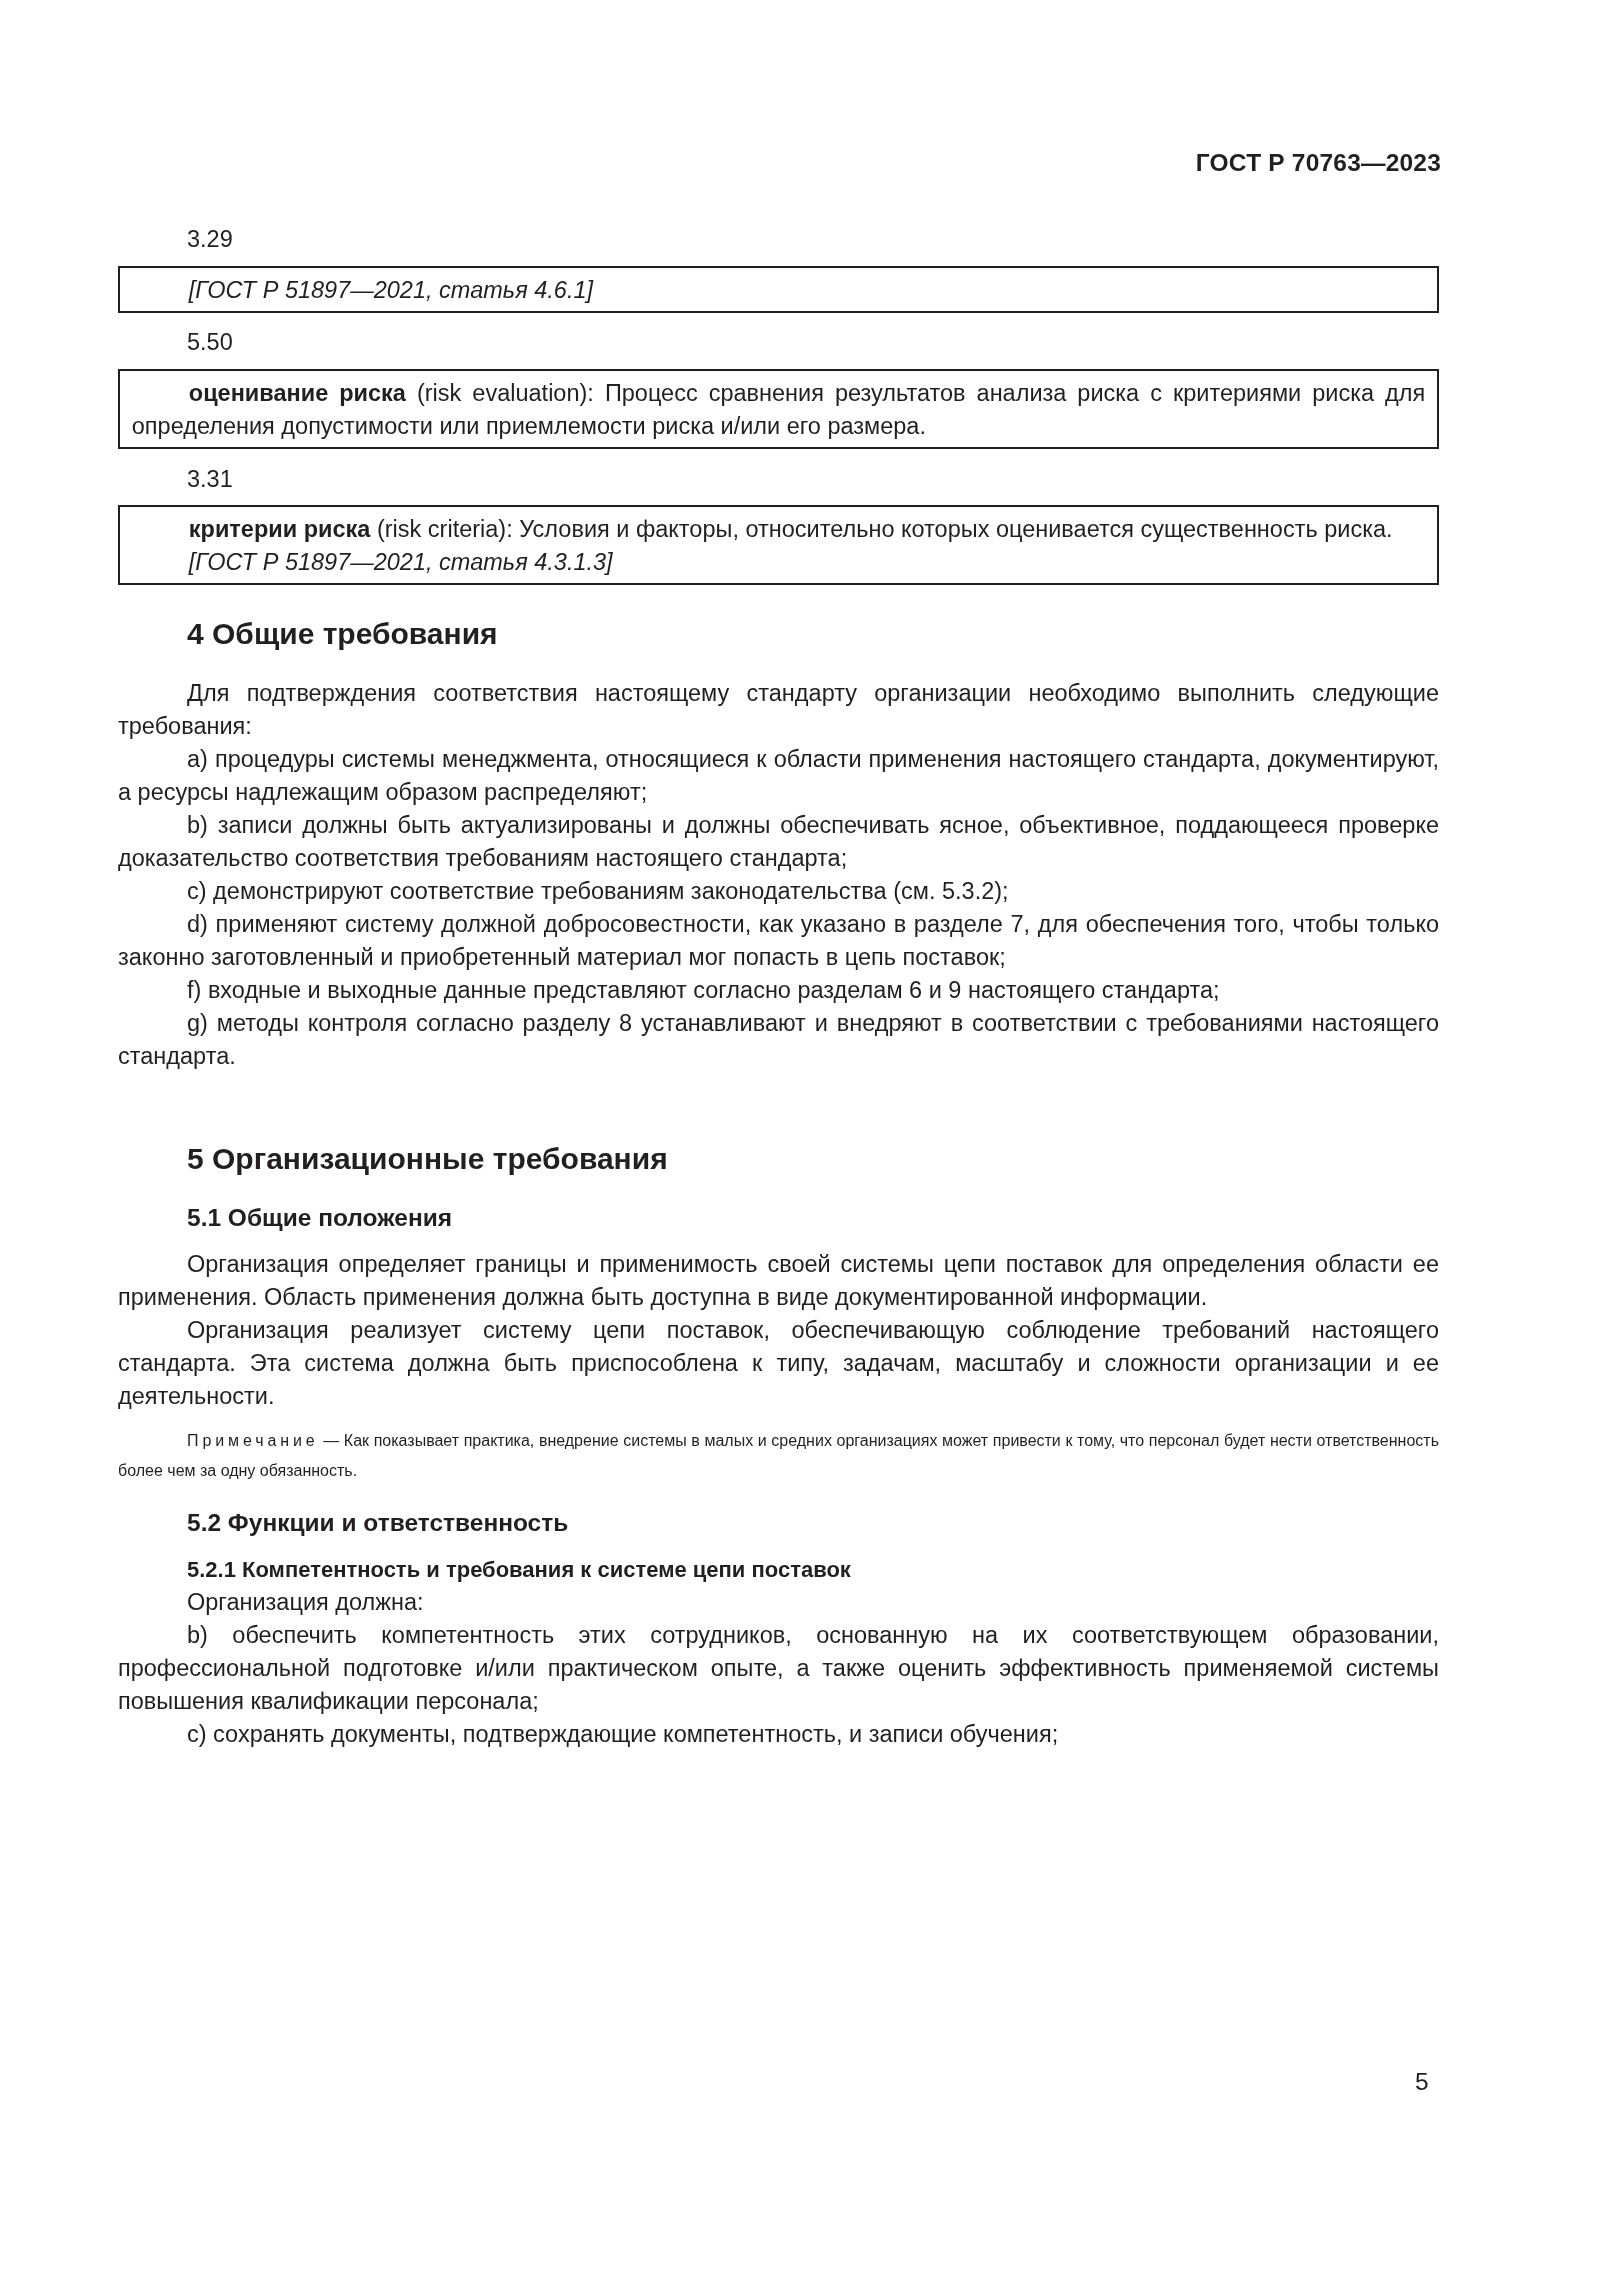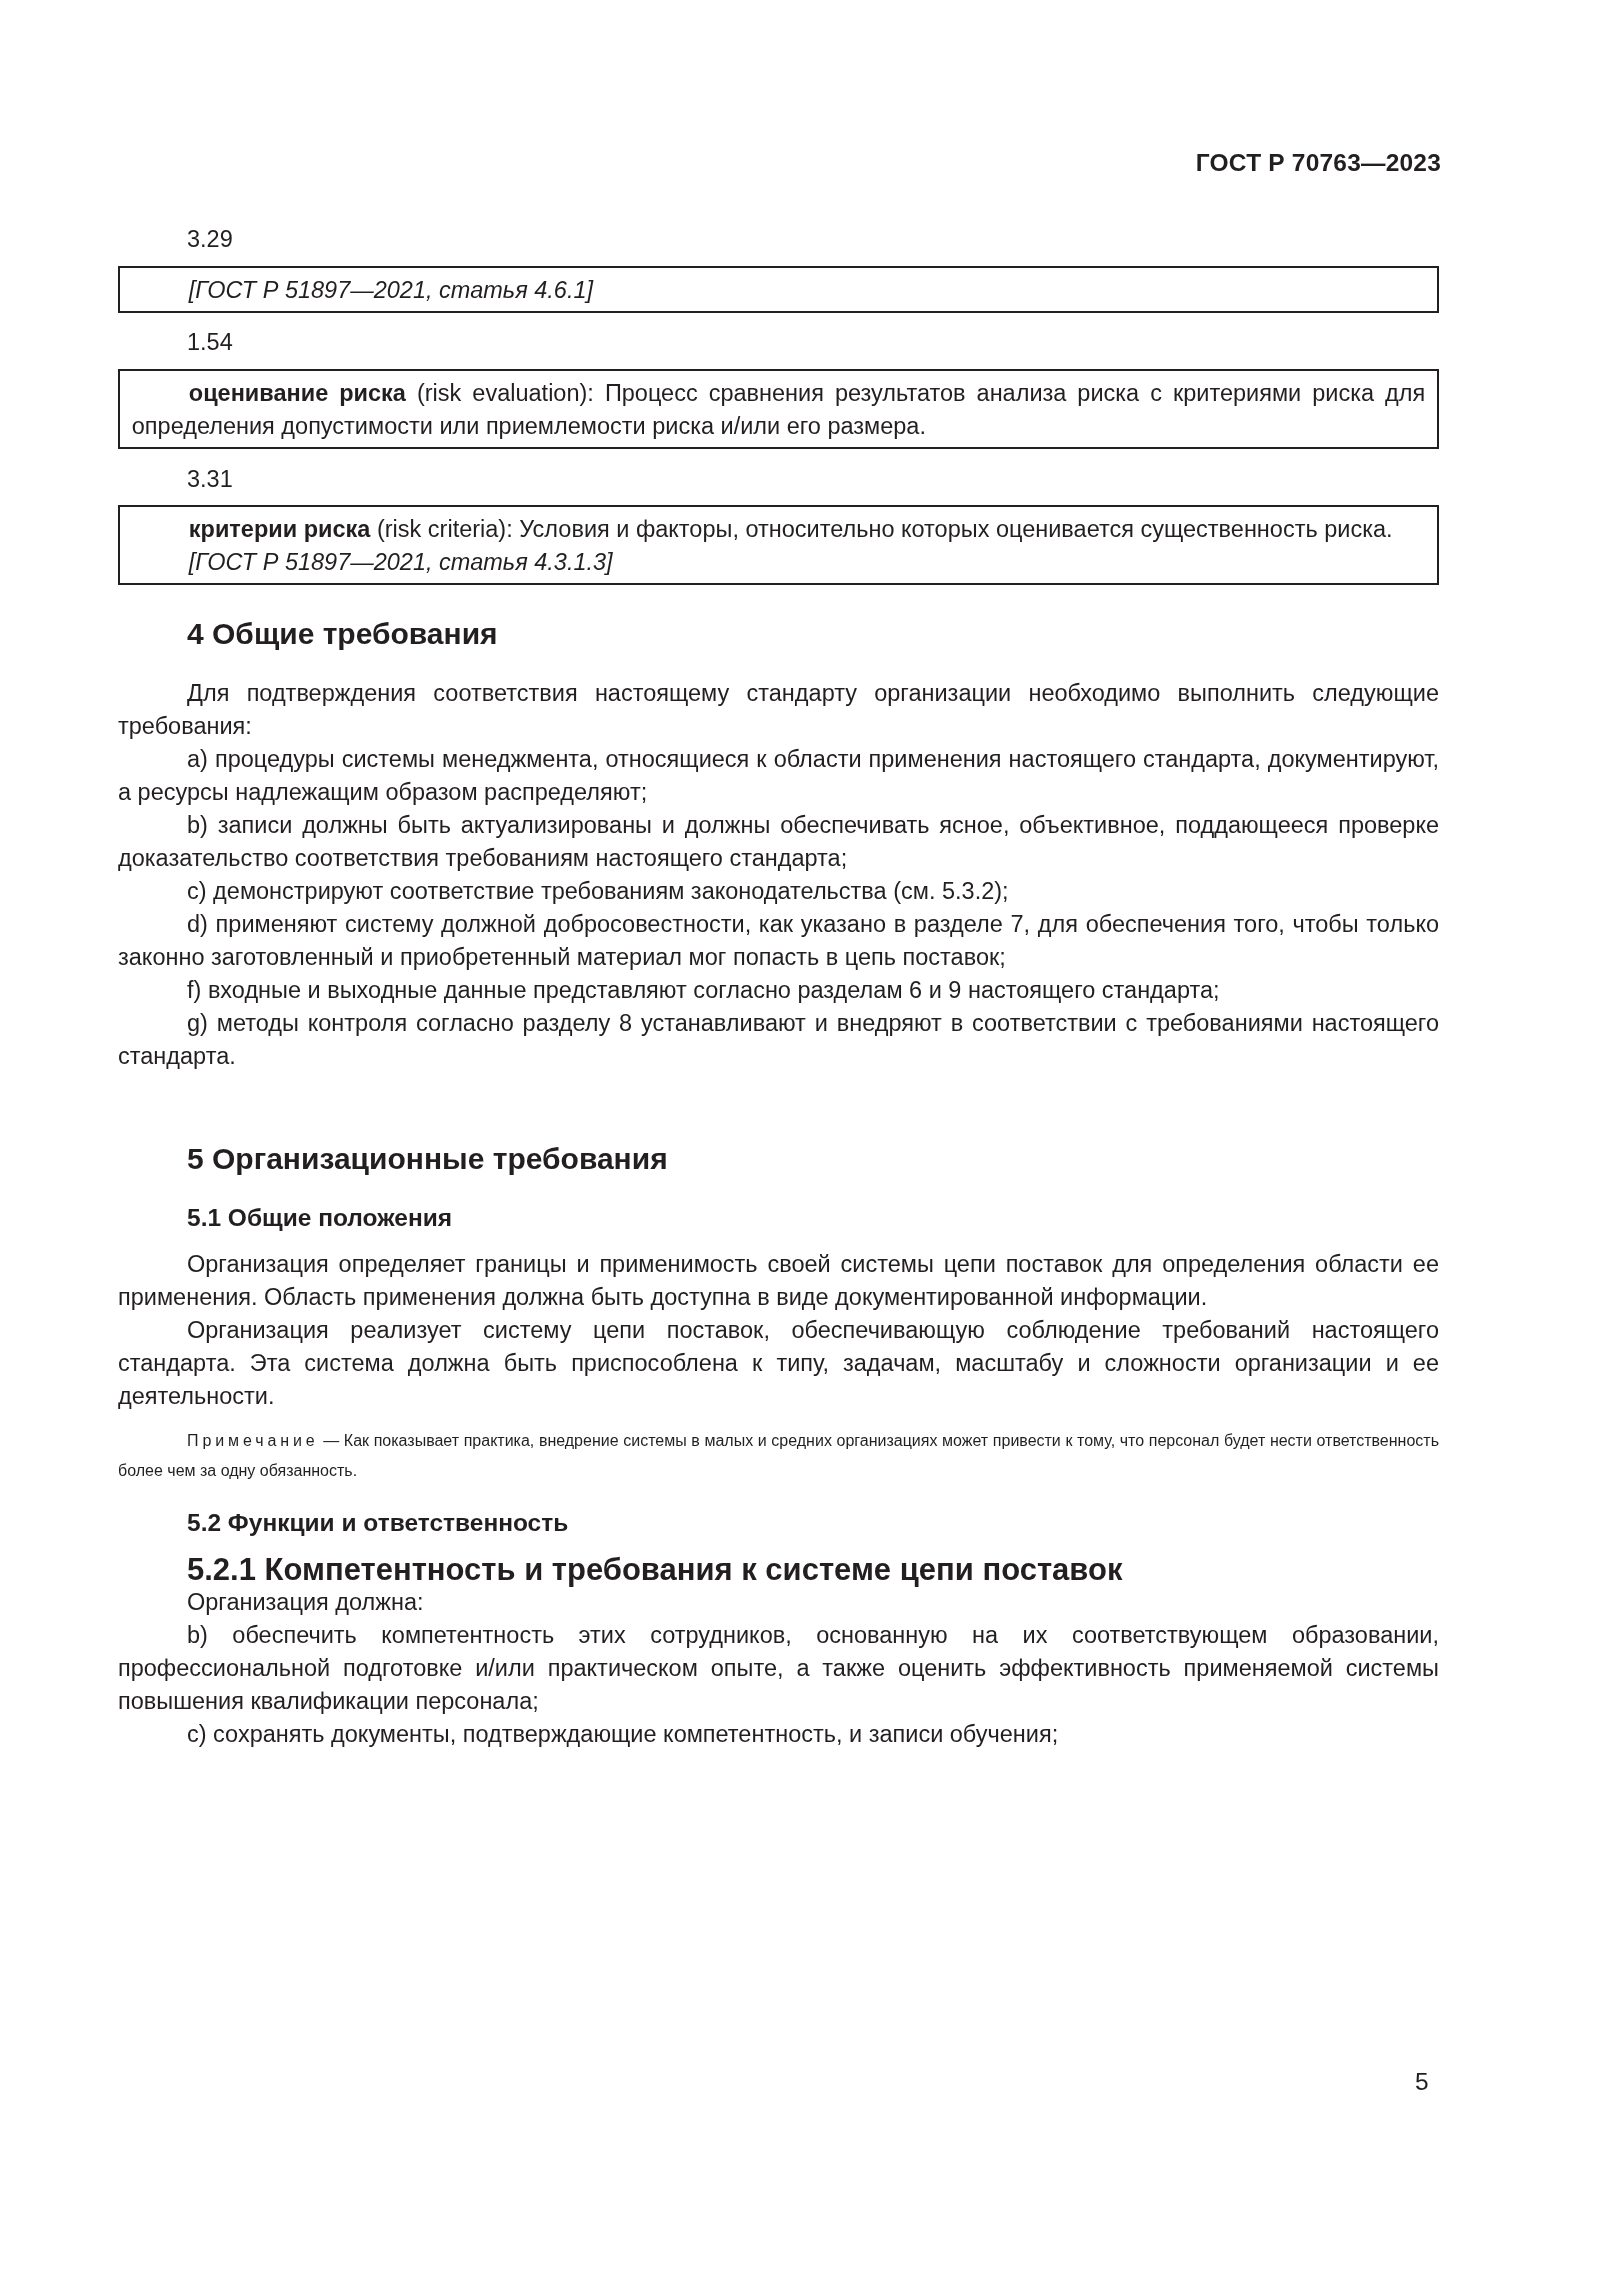--- a/index.html
+++ b/index.html
@@ -27,21 +27,21 @@
   .b { font-weight: bold; }
   .h1 {
     font-weight: bold; font-size: 30px; padding-left: 69px;
     margin: 29px 0 23.5px 0; line-height: 39px;
   }
   .h2 {
     font-weight: bold; font-size: 24.5px; padding-left: 69px;
     margin: 19.6px 0 13.7px 0; line-height: 33px;
   }
   .h3 {
-    font-weight: bold; font-size: 31px; padding-left: 69px;
+    font-weight: bold; font-size: 22px; padding-left: 69px;
     margin: 11.8px 0 0 0; line-height: 33px;
   }
   p.par { margin: 0; text-align: justify; text-indent: 69px; }
   p.plain { margin: 0; padding-left: 69px; }
   .note {
     font-size: 16px; line-height: 30px; text-align: justify; text-indent: 69px;
     margin: 13.7px 0 19.6px 0;
   }
   .spaced { letter-spacing: 3.9px; }
   .gap-lg { height: 37px; }
@@ -53,21 +53,21 @@
 <div class="page">
   <div class="header">ГОСТ Р 70763—2023</div>
 
   <div class="content">
 
     <div class="term-num">3.29</div>
     <div class="term-box">
       <p class="src">[ГОСТ Р 51897—2021, статья 4.6.1]</p>
     </div>
 
-    <div class="term-num">1.54</div>
+    <div class="term-num">5.50</div>
     <div class="term-box">
       <p class="ind"><span class="b">оценивание риска</span><span> (risk evaluation):  </span><span>Процесс сравнения результатов анализа риска с критериями риска для определения допустимости или приемлемости риска и/или его размера.</span></p>
     </div>
 
     <div class="term-num">3.31</div>
     <div class="term-box">
       <p class="ind"><span class="b">критерии риска</span><span> (risk criteria): </span><span>Условия и факторы, относительно которых оценивается существенность риска.</span></p>
       <p class="src">[ГОСТ Р 51897—2021, статья 4.3.1.3]</p>
     </div>
 

